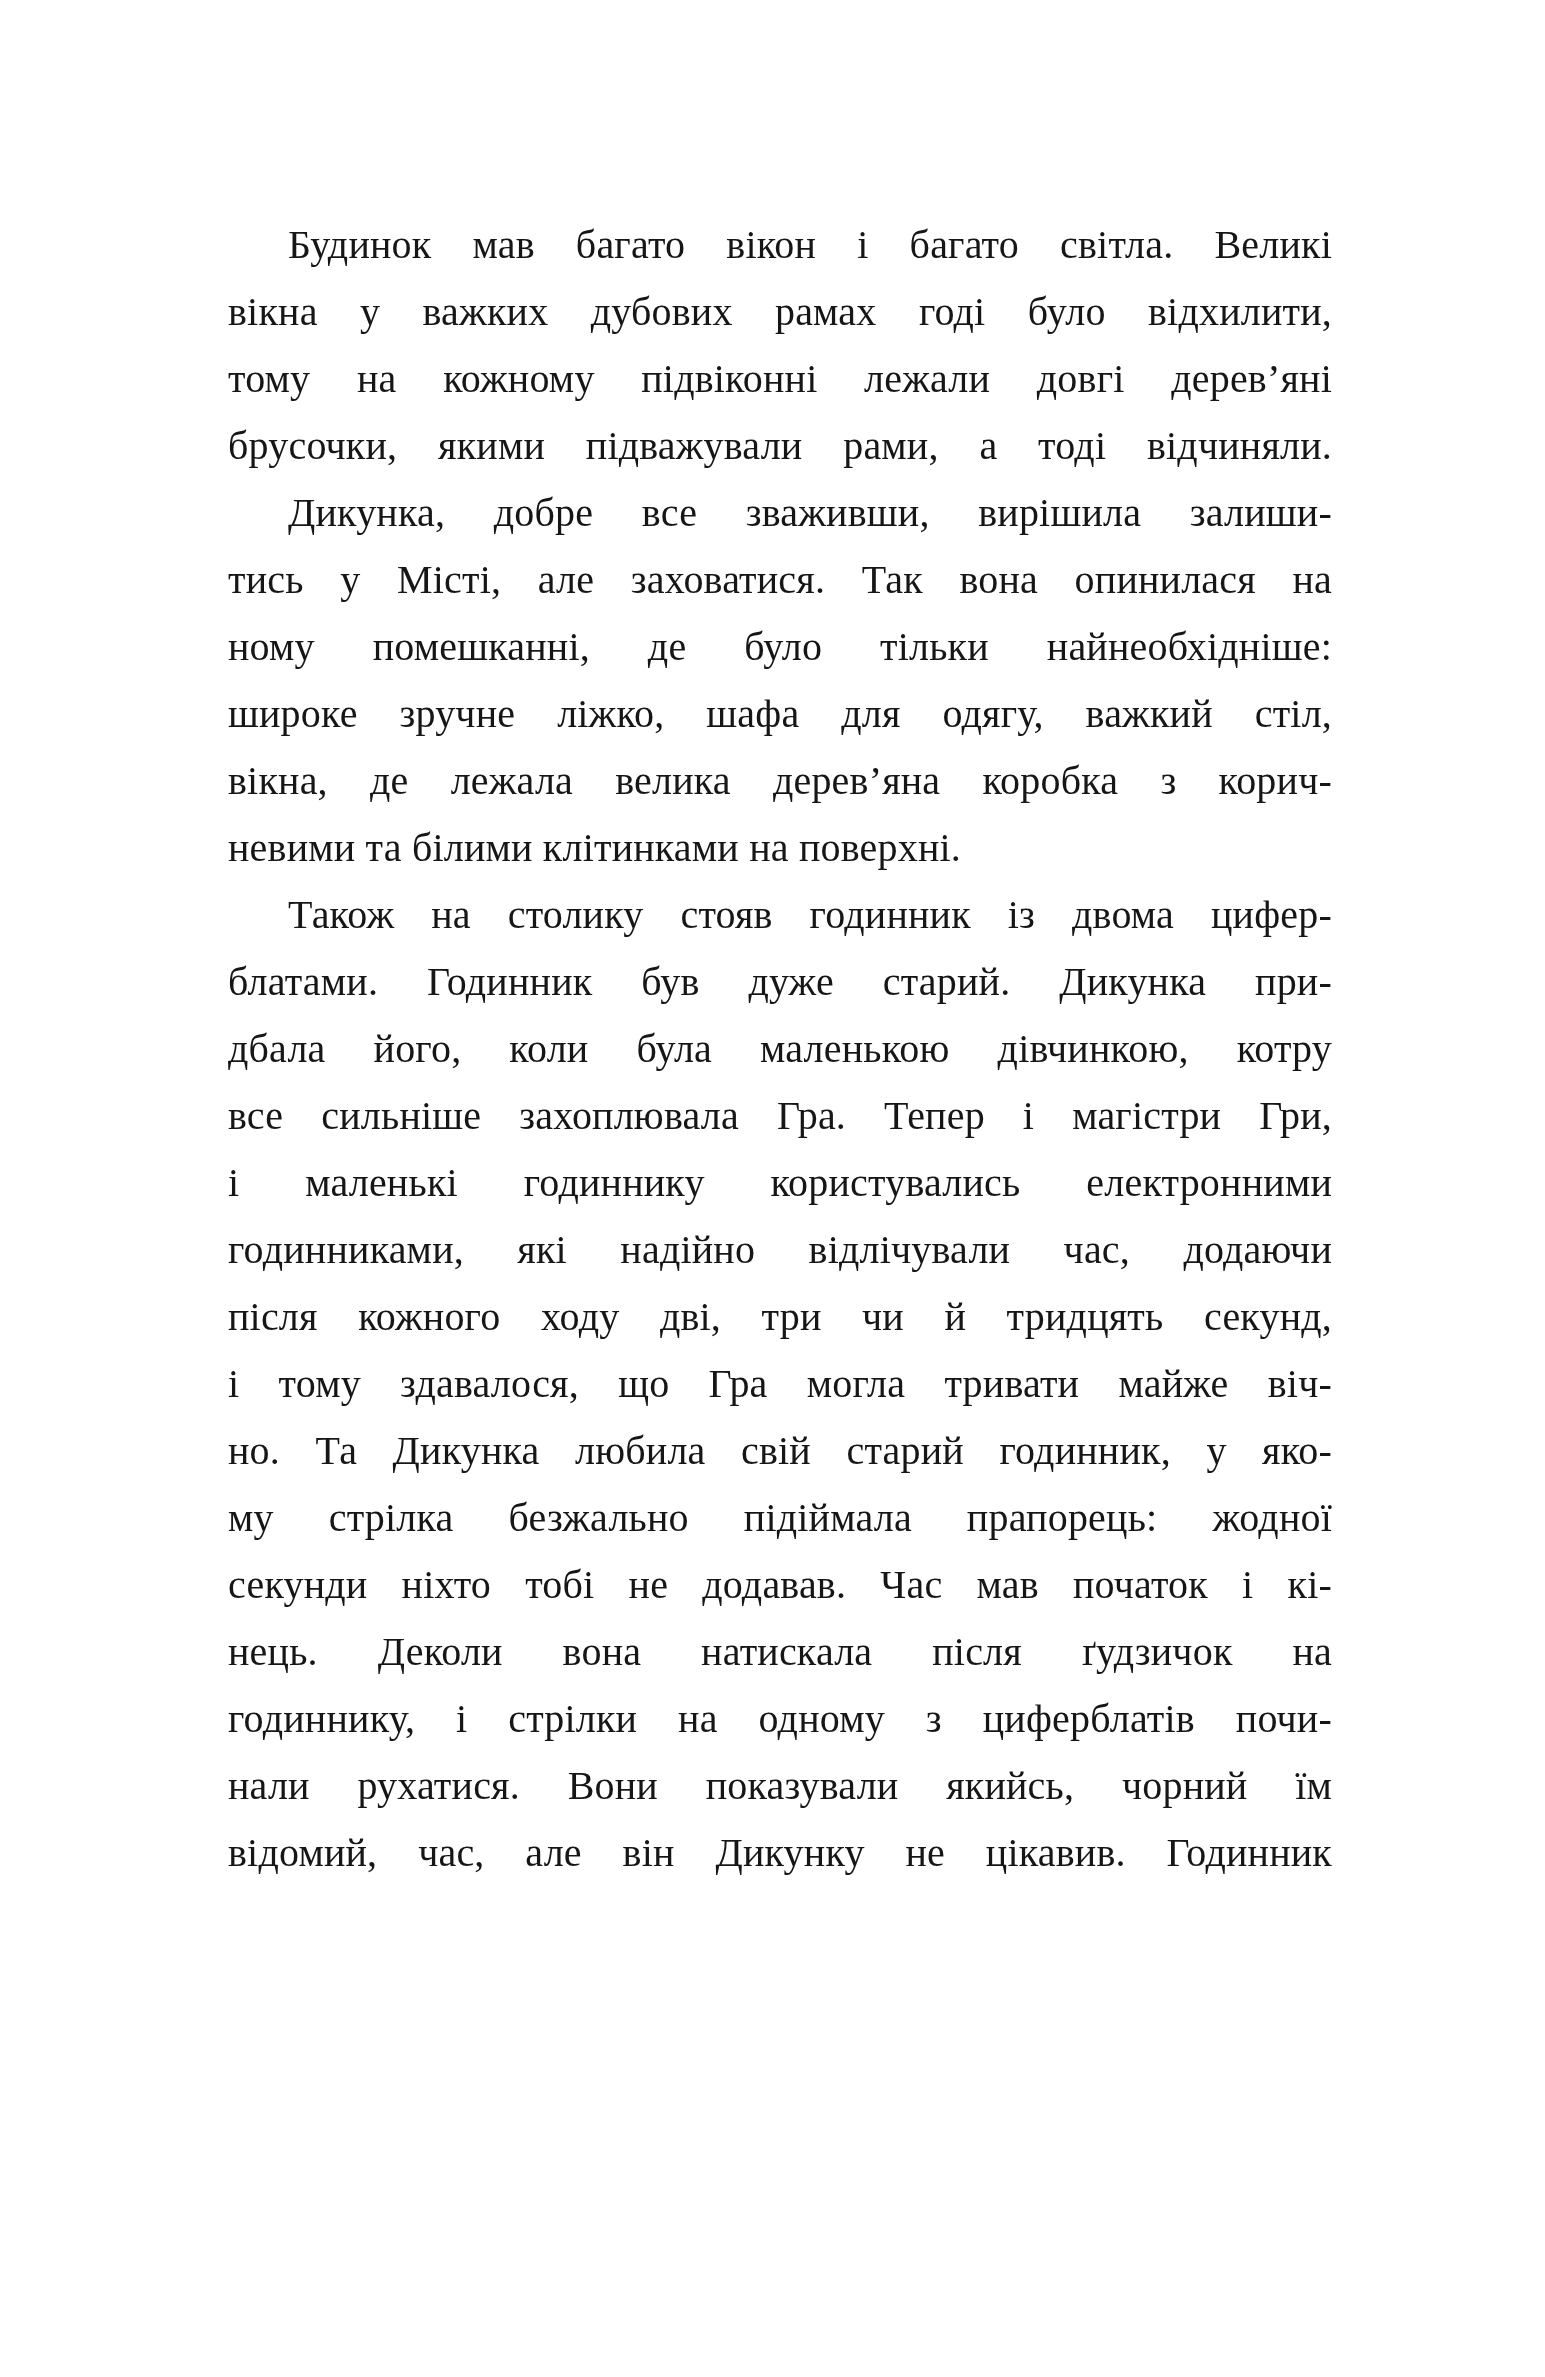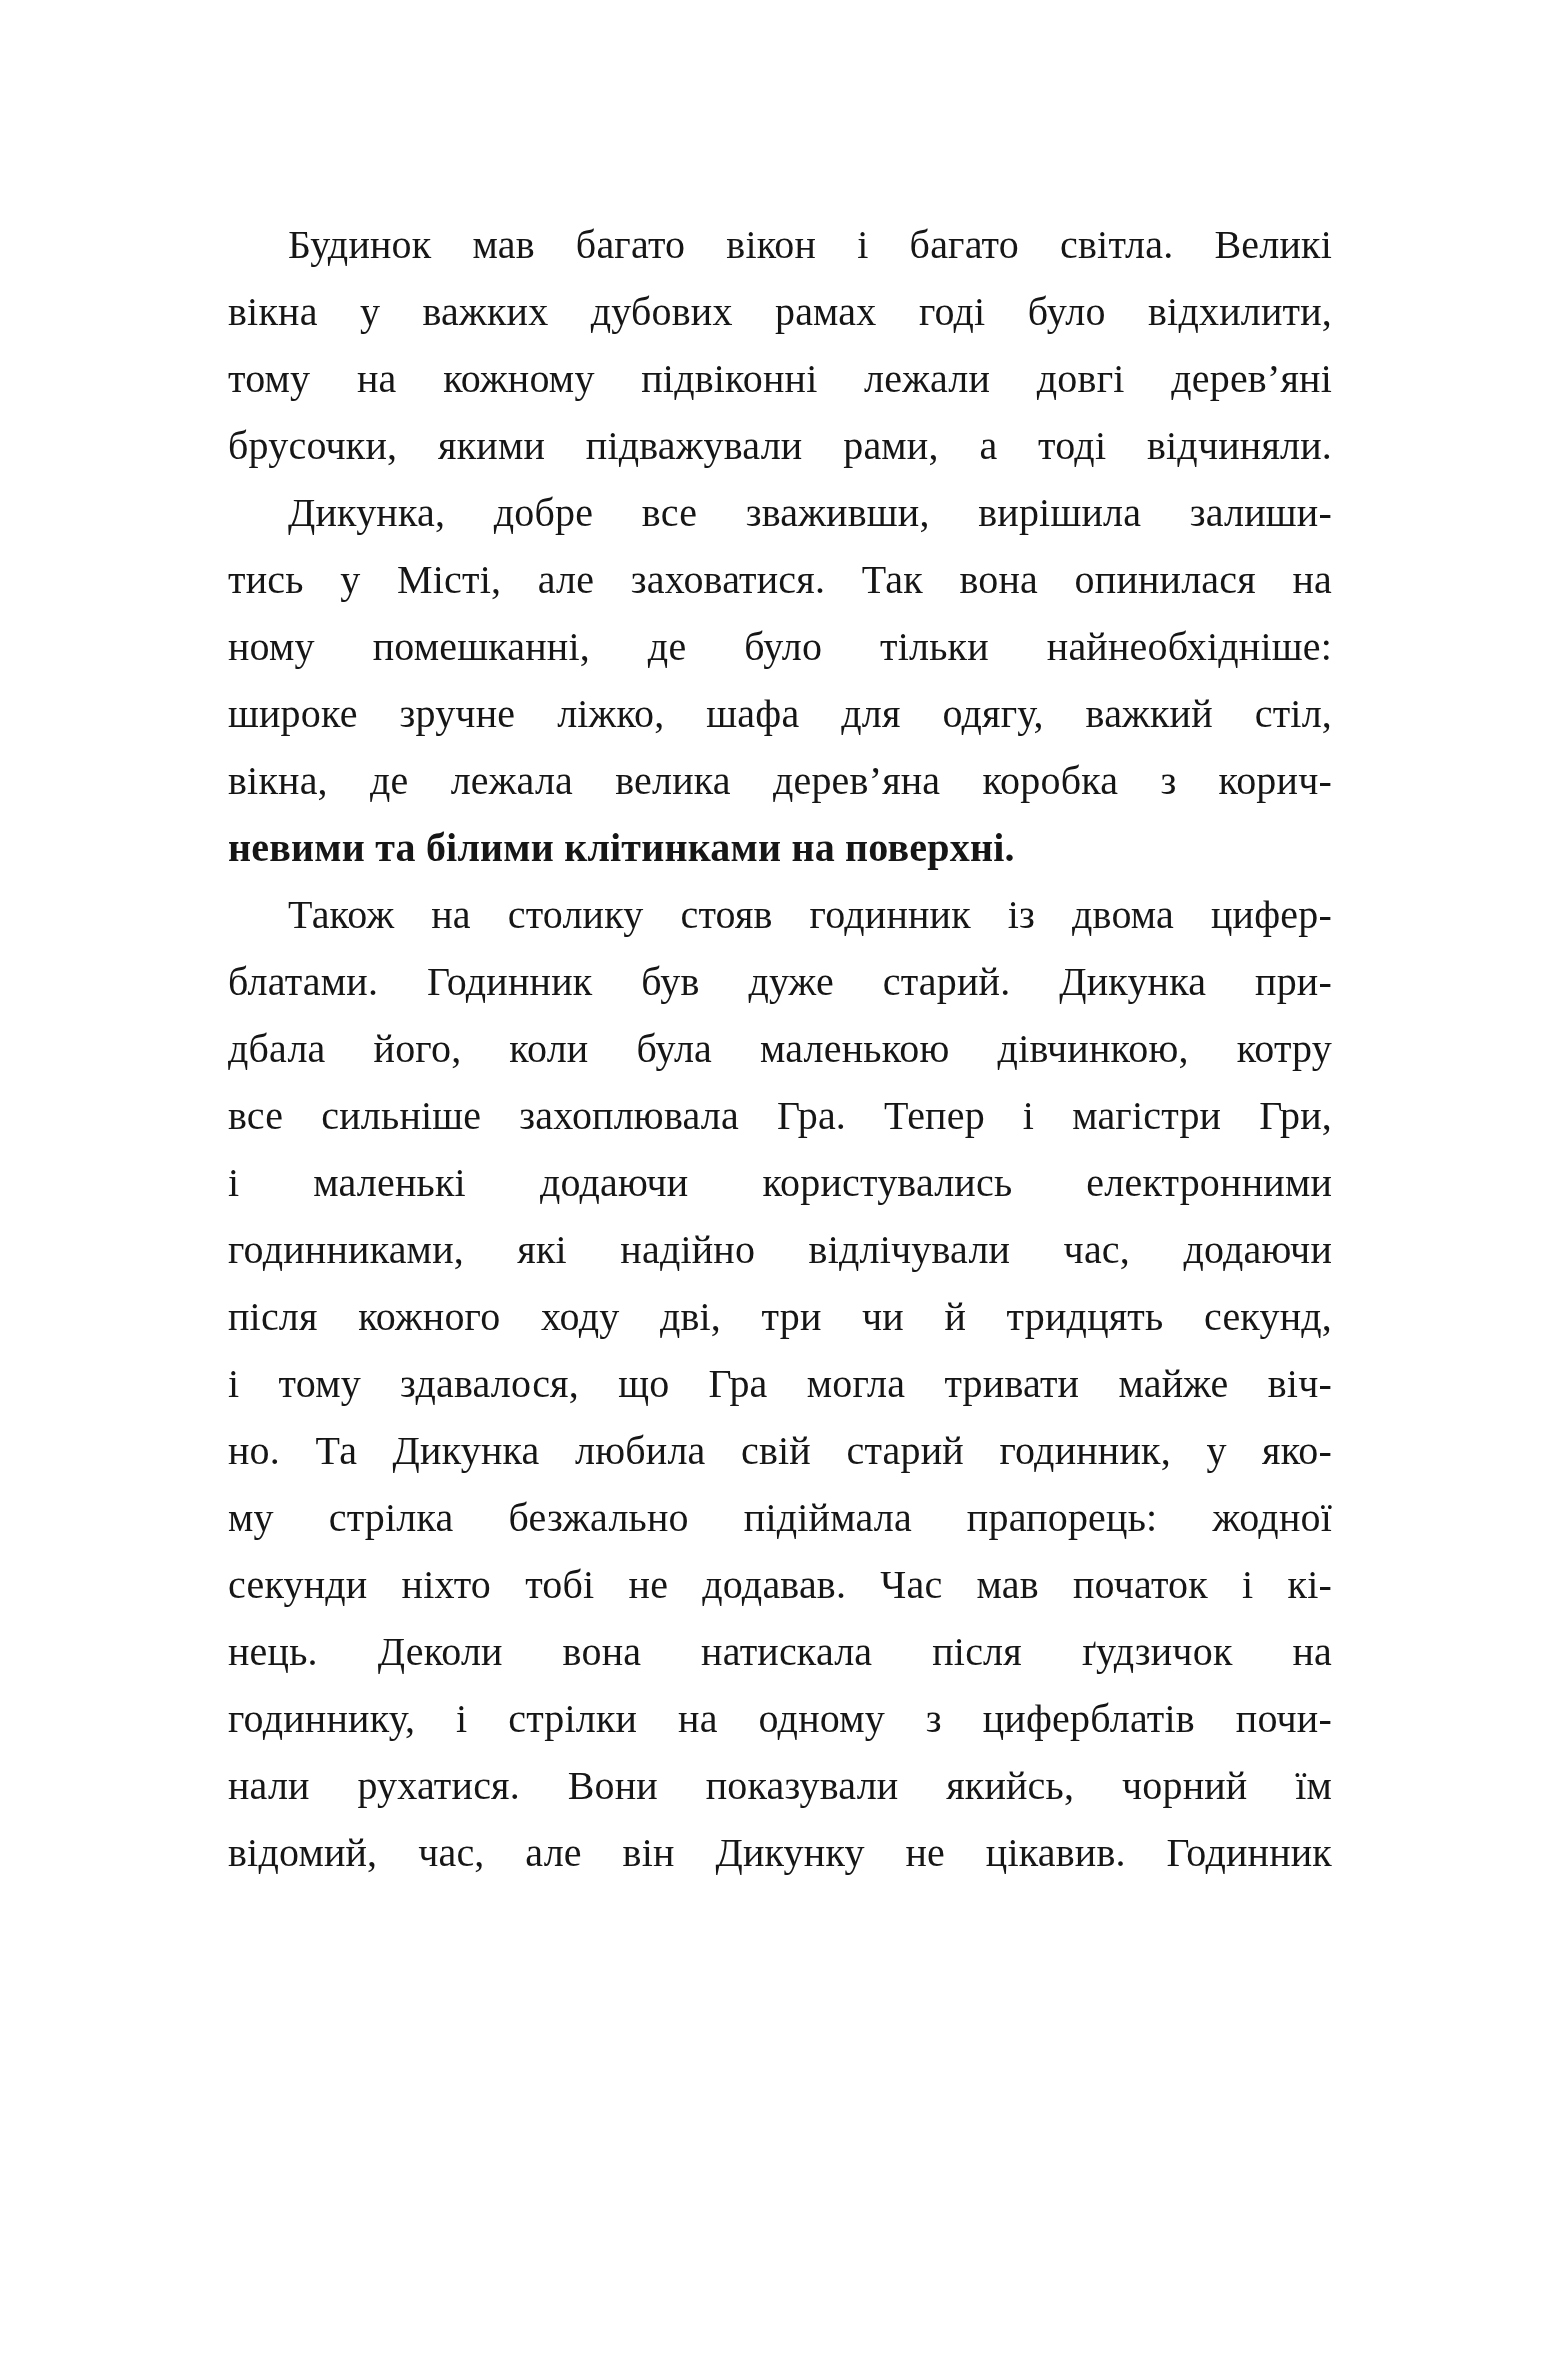--- a/index.html
+++ b/index.html
@@ -33,21 +33,20 @@
     height: 67px;
     text-align: justify;
     text-align-last: justify;
     white-space: normal;
   }
   .line.indent {
     text-indent: 60px;
   }
   .line.end {
     text-align-last: left;
-    font-weight: bold;
   }
   .page-number {
     position: absolute;
     top: 2206px;
     left: 0;
     width: 100%;
     text-align: center;
     font-size: 38px;
     line-height: 1.2;
     color: #161616;
@@ -75,21 +74,21 @@
       <div class="line">широке зручне ліжко, шафа для одягу, важкий стіл,</div>
       <div class="line">вікна, де лежала велика дерев’яна коробка з корич-</div>
       <div class="line end">невими та білими клітинками на поверхні.</div>
     </div>
 
     <div class="paragraph">
       <div class="line indent">Також на столику стояв годинник із двома цифер-</div>
       <div class="line">блатами. Годинник був дуже старий. Дикунка при-</div>
       <div class="line">дбала його, коли була маленькою дівчинкою, котру</div>
       <div class="line">все сильніше захоплювала Гра. Тепер і магістри Гри,</div>
-      <div class="line">і маленькі додаючи користувались електронними</div>
+      <div class="line">і маленькі годиннику користувались електронними</div>
       <div class="line">годинниками, які надійно відлічували час, додаючи</div>
       <div class="line">після кожного ходу дві, три чи й тридцять секунд,</div>
       <div class="line">і тому здавалося, що Гра могла тривати майже віч-</div>
       <div class="line">но. Та Дикунка любила свій старий годинник, у яко-</div>
       <div class="line">му стрілка безжально підіймала прапорець: жодної</div>
       <div class="line">секунди ніхто тобі не додавав. Час мав початок і кі-</div>
       <div class="line">нець. Деколи вона натискала після ґудзичок на</div>
       <div class="line">годиннику, і стрілки на одному з циферблатів почи-</div>
       <div class="line">нали рухатися. Вони показували якийсь, чорний їм</div>
       <div class="line">відомий, час, але він Дикунку не цікавив. Годинник</div>

